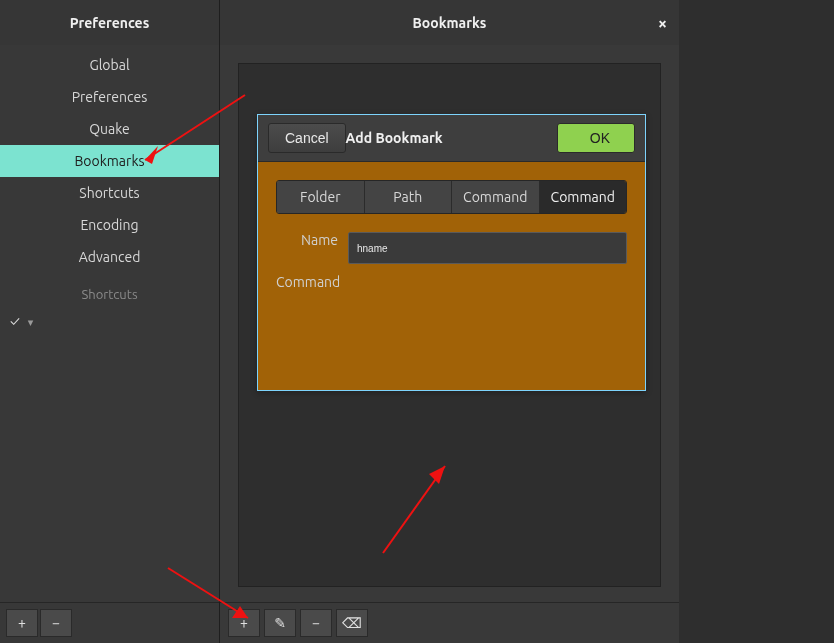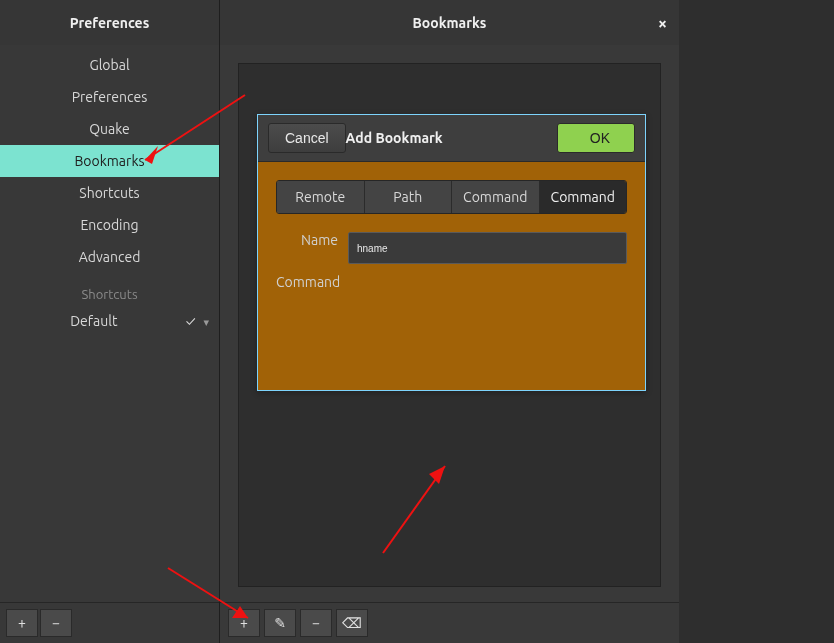--- a/index.html
+++ b/index.html
@@ -64,21 +64,20 @@
         <div class="side-item">Global</div>
         <div class="side-item">Preferences</div>
         <div class="side-item">Quake</div>
         <div class="side-item selected">Bookmarks</div>
         <div class="side-item">Shortcuts</div>
         <div class="side-item">Encoding</div>
         <div class="side-item">Advanced</div>
       </div>
       <div class="side-section-label">Shortcuts</div>
       <div class="profile-row">
-        <span class="profile-name">Default</span>
         <span class="profile-check">✓</span>
         <span class="profile-caret caret">▾</span>
       </div>
       <div class="side-spacer"></div>
       <div class="side-footer">
         <div class="footer-btn">
             <span>+</span>
           </div>
         <div class="footer-btn">
             <span>−</span>
@@ -91,21 +90,21 @@
         <div class="panel">
 
           <div class="dialog">
             <div class="dialog-header">
               <button class="btn">Cancel</button>
               <div class="dlg-title">Add Bookmark</div>
               <button class="btn ok">OK</button>
             </div>
             <div class="dialog-body">
               <div class="segmented">
-                <div class="seg-item">Remote</div>
+                <div class="seg-item">Folder</div>
                 <div class="seg-item">Path</div>
                 <div class="seg-item">Command</div>
                 <div class="seg-item active">Command</div>
               </div>
               <div class="form-row">
                 <div class="form-label">Name</div>
                 <input class="form-input" value="hname" style="">
               </div>
               <div class="form-row">
                 <div class="form-label">Command</div>

